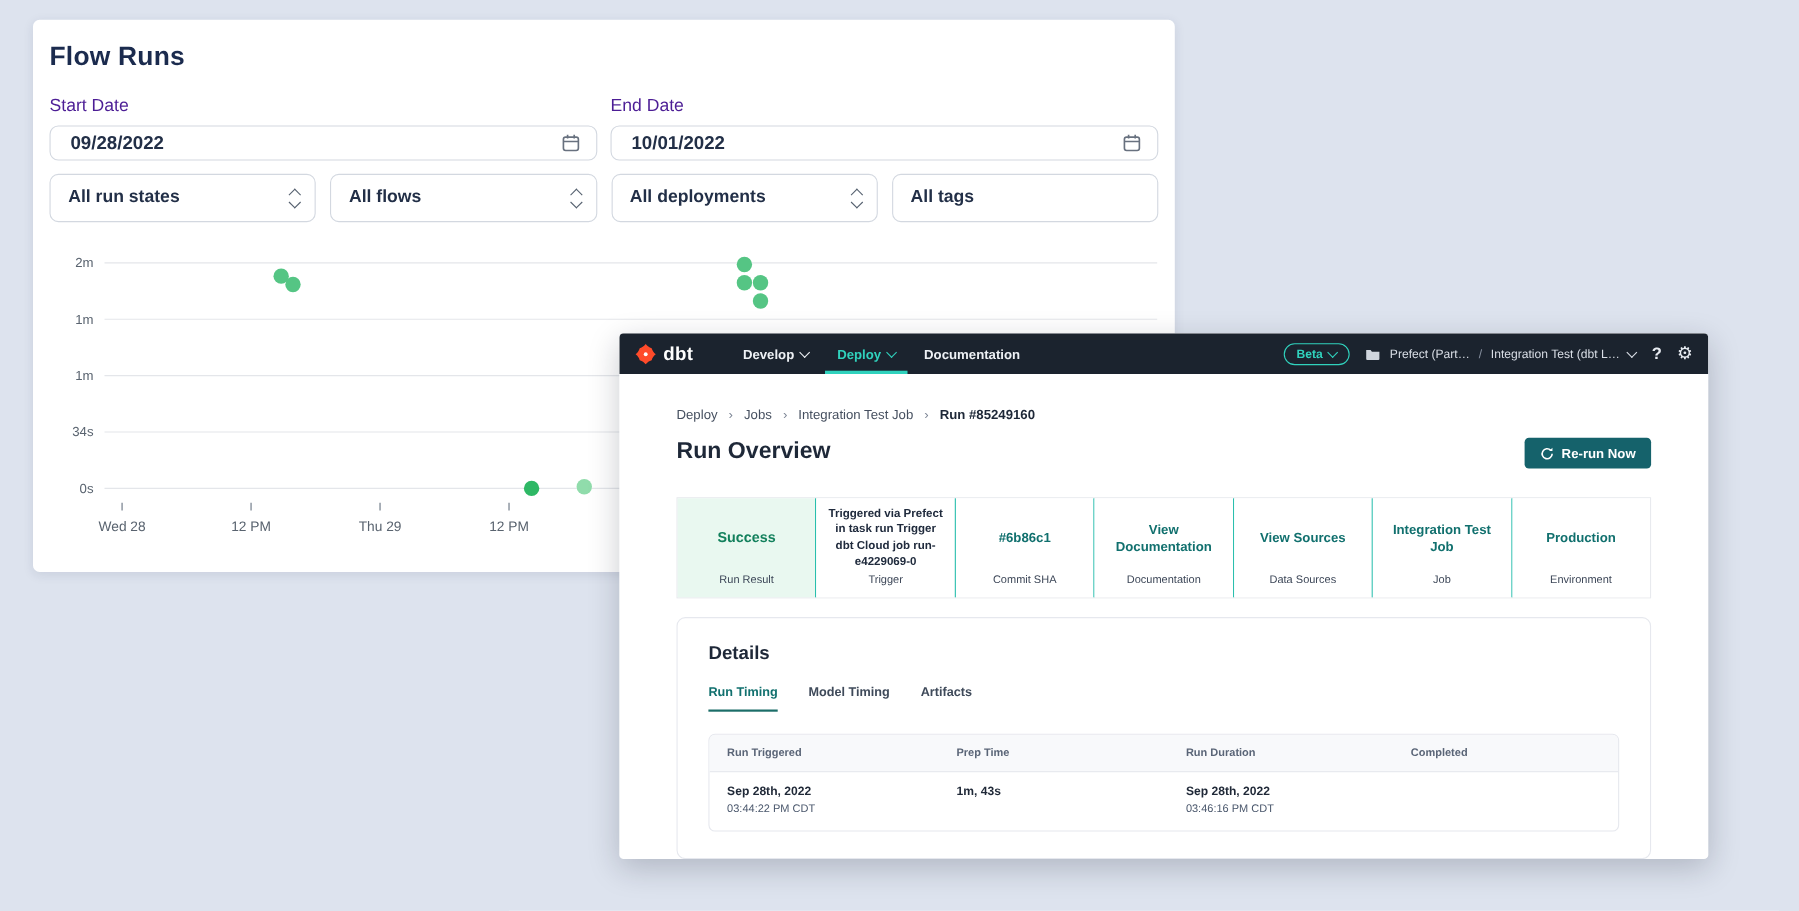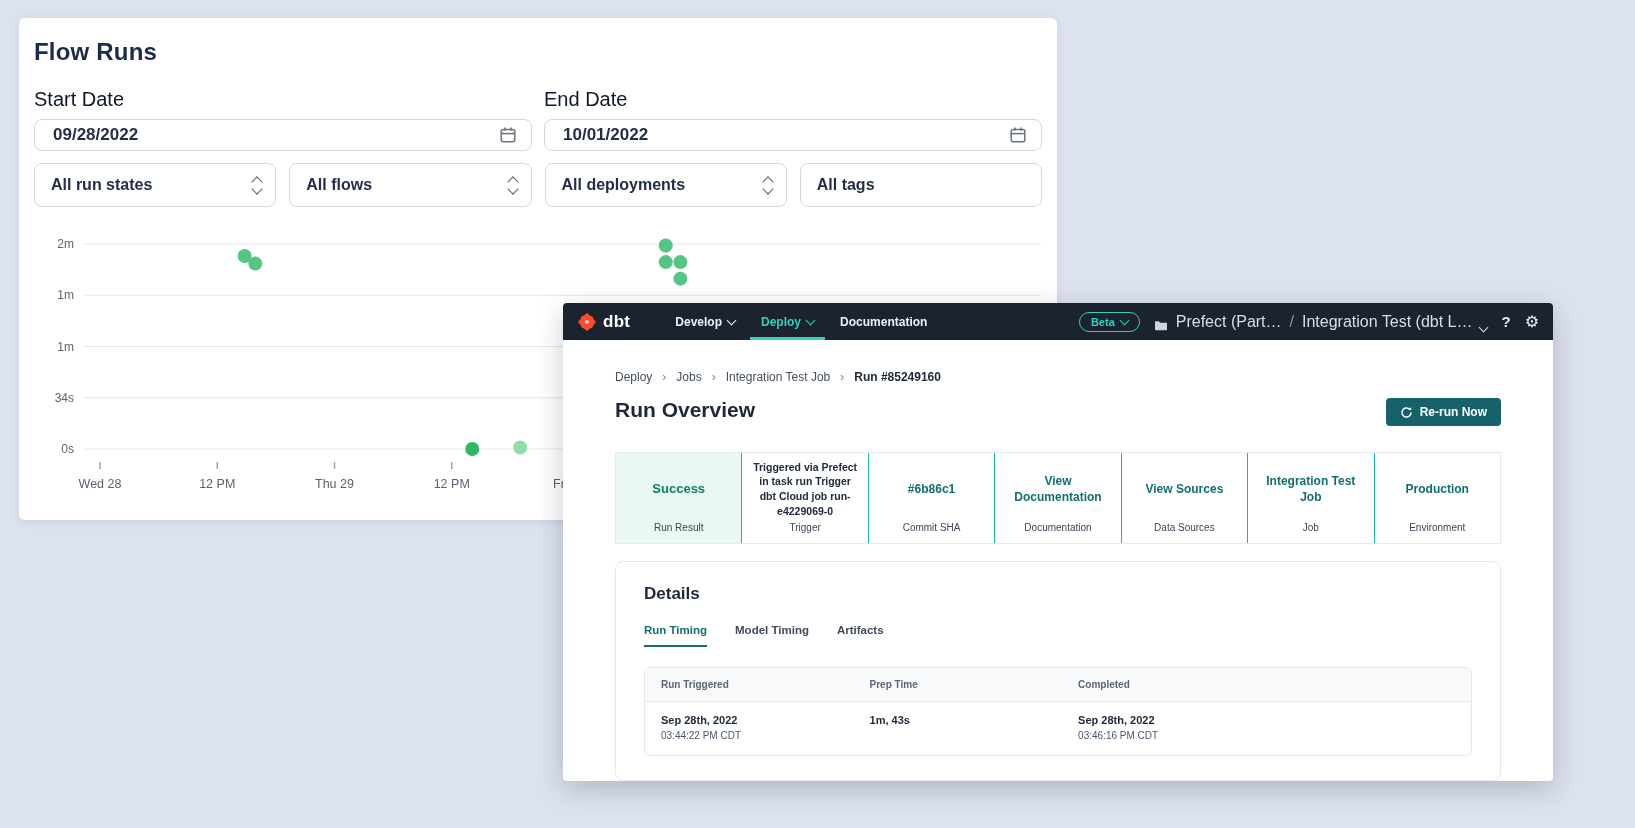--- a/index.html
+++ b/index.html
@@ -1,26 +1,26 @@
 <!DOCTYPE html>
 <html style="--navbar-bg: #1b232e; --teal-accent: #30d2bd; --teal-link: #11706e; --success-bg: #e9f8f0; --success-text: #12805c; --btn-bg: #15626b;"><head>
 <meta charset="utf-8">
 <style>
   html,body{margin:0;padding:0;width:1635px;height:828px;overflow:hidden;
     font-family:"Liberation Sans","DejaVu Sans",sans-serif;}
   .desktop{position:absolute;inset:0;background:#dde3ee;}
 
   
-  .prefect-window{position:absolute;left:19px;top:18px;width:1038px;height:502px;
+  .prefect-window{position:absolute;left:30px;top:18px;width:1038px;height:502px;
     background:#fff;border-radius:6px;box-shadow:0 2px 10px rgba(27,43,78,.10);z-index:1;}
   .pf-pad{padding:20px 15px 0 15px;}
   .pf-title{margin:0 0 22px 0;font-size:24px;font-weight:800;color:#1b2b4e;letter-spacing:.2px;}
   .pf-fields{display:flex;gap:12px;}
   .pf-field{flex:1;}
-  .pf-label{display:block;font-size:20px;color:#0f172a;margin-bottom:8px;}
+  .pf-label{display:block;font-size:16px;color:#4c1d95;margin-bottom:8px;}
   .pf-input{height:32px;border:1px solid #d3d8e0;border-radius:8px;display:flex;align-items:center;
     padding:0 14px 0 18px;background:#fff;box-sizing:border-box;}
   .pf-input .val{flex:1;font-size:17px;font-weight:600;color:#222f47;}
   .pf-selects{display:flex;gap:13px;margin-top:12px;}
   .pf-select{flex:1;height:44px;border:1px solid #d3d8e0;border-radius:8px;display:flex;align-items:center;
     padding:0 14px 0 16px;box-sizing:border-box;background:#fff;}
   .pf-select .val{flex:1;font-size:16px;font-weight:600;color:#222f47;}
   .stepper{display:flex;flex-direction:column;align-items:center;gap:3px;}
   .chev-u,.chev-d{width:7px;height:7px;border-right:1.6px solid #55606f;border-bottom:1.6px solid #55606f;}
   .chev-u{transform:rotate(-135deg);margin-bottom:-2px;}
@@ -36,21 +36,21 @@
   .nav-items{display:flex;gap:4px;align-items:stretch;}
   .nav-item{display:flex;align-items:center;gap:6px;font-size:12px;font-weight:600;color:#eef1f5;
     padding:0 11px;border-bottom:3px solid transparent;border-top:3px solid transparent;cursor:pointer;justify-content:space-between;}
   .nav-item.active{color:var(--teal-accent,#30d2bd);border-bottom-color:var(--teal-accent,#30d2bd);}
   .nav-chev{width:6px;height:6px;border-right:1.5px solid currentColor;border-bottom:1.5px solid currentColor;
     transform:rotate(45deg);margin-top:-3px;}
   .nav-spacer{flex:1;}
   .nav-right{display:flex;align-items:center;gap:14px;}
   .beta-pill{display:flex;align-items:center;gap:6px;border:1.5px solid var(--teal-accent,#30d2bd);
     color:var(--teal-accent,#30d2bd);border-radius:14px;padding:3px 11px;font-size:11px;font-weight:700;}
-  .proj-switch{display:flex;align-items:flex-end;gap:8px;font-size:16px;color:#d9dee6;}
+  .proj-switch{display:flex;align-items:center;gap:8px;font-size:11px;color:#d9dee6;}
   .proj-sep{color:#8a93a3;}
   .help-icon{font-size:15px;font-weight:800;color:#e8ecf2;}
   .gear-icon{font-size:16px;color:#e8ecf2;line-height:1;}
 
   .dbt-body{padding:0 52px;}
   .breadcrumb{display:flex;align-items:center;gap:10px;margin-top:30px;font-size:12px;color:#454f5f;}
   .bc-item{cursor:pointer;}
   .bc-sep{color:#7b8494;font-size:12px;}
   .bc-current{font-weight:700;color:#1d2737;}
   .title-row{display:flex;align-items:flex-start;margin-top:14px;}
@@ -278,20 +278,21 @@
         <div class="tabs">
           <span class="tab active">Run Timing</span>
           <span class="tab">Model Timing</span>
           <span class="tab">Artifacts</span>
         </div>
 
         <div class="timing-table">
           <div class="t-head">
             <div>Run Triggered</div>
             <div>Prep Time</div>
+            <div>Run Duration</div>
             <div>Completed</div>
           </div>
           <div class="t-row">
             <div>
               <div class="cell-main">Sep 28th, 2022</div>
               <div class="cell-sub">03:44:22 PM CDT</div>
             </div>
             <div>
               <div class="cell-main">1m, 43s</div>
             </div>

